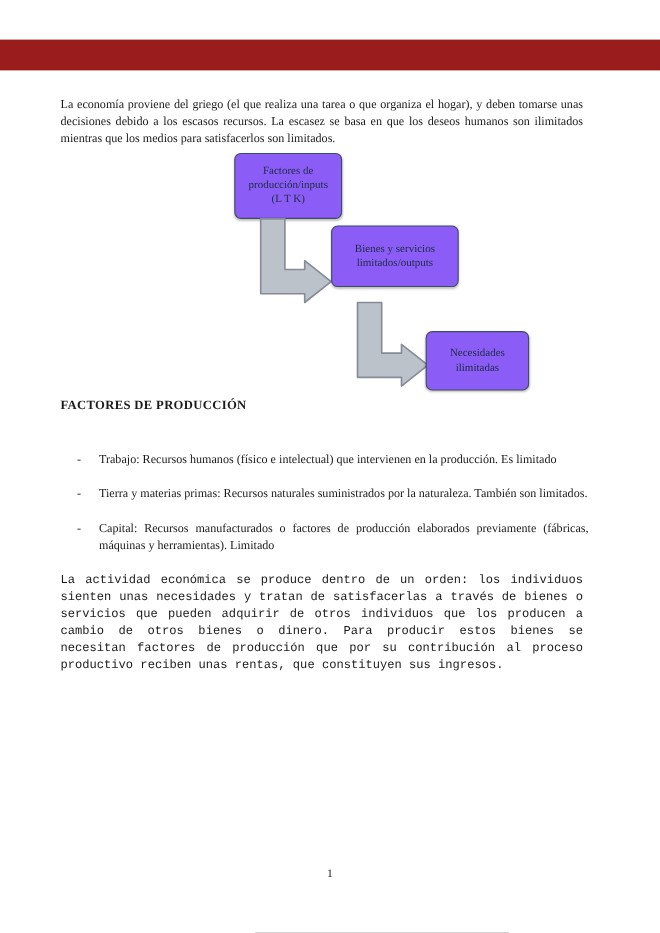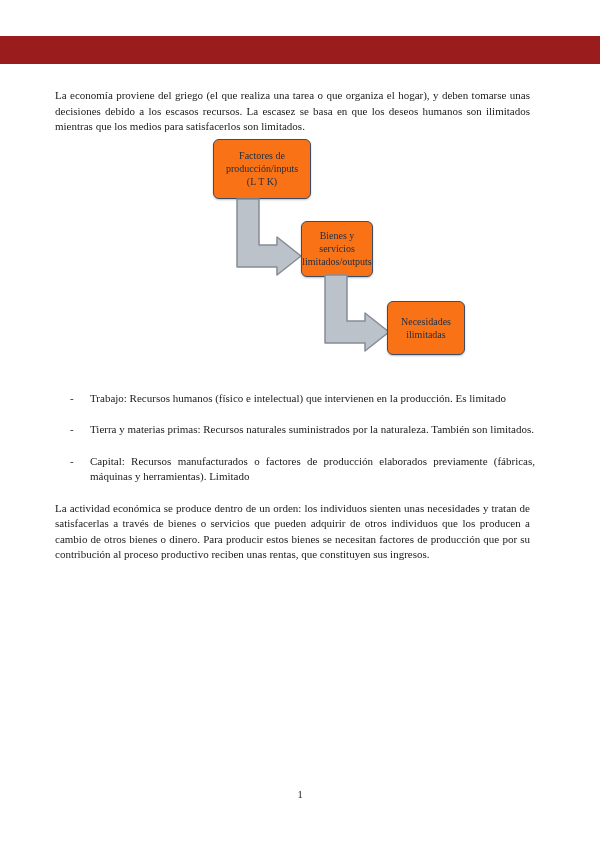--- a/index.html
+++ b/index.html
@@ -34,38 +34,38 @@
     text-align:justify;
     margin:0 15px 8px 0;
   }
   .diagram{
     position:relative;
     height:218px;
     margin-top:-6px;
   }
   .flow-box{
     position:absolute;
-    background:#f97316;
+    background:#8b5cf6;
     border:1px solid #3c4d63;
     border-radius:6px;
     color:#1b2d44;
     font-size:10px;
     line-height:13px;
     text-align:center;
     display:flex;
     align-items:center;
     justify-content:center;
     white-space:pre-line;
     box-shadow:0 1px 2px rgba(0,0,0,0.25);
     padding:4px;
     box-sizing:border-box;
   }
   .flow-box.b1{left:158px;top:2px;width:98px;height:60px;}
-  .flow-box.b2{left:246px;top:84px;width:72px;height:56px;}
-  .flow-box.b3{left:332px;top:164px;width:78px;height:54px;}
+  .flow-box.b2{left:246px;top:68px;width:116px;height:56px;}
+  .flow-box.b3{left:332px;top:164px;width:94px;height:54px;}
   svg.flow-arrow{position:absolute;overflow:visible;}
   svg.flow-arrow polygon{
     fill:#bcc2ca;
     stroke:#858c97;
     stroke-width:1.5;
     stroke-linejoin:round;
   }
   svg.arrow1{left:170px;top:62px;}
   svg.arrow2{left:258px;top:138px;}
   .section-heading{
@@ -89,20 +89,21 @@
     margin-left:15px;
     text-align:left;
   }
   .bullet-text{
     flex:1;
     text-align:justify;
     padding-right:10px;
   }
   .closing{
     margin-top:22px;
+    font-family:Liberation Mono, monospace;
   }
   .page-number{
     position:absolute;
     bottom:48px;
     left:0;right:0;
     text-align:center;
     font-size:10.5px;
   }
 </style>
 </head>
@@ -133,20 +134,21 @@
 
       <svg class="flow-arrow arrow2" width="78" height="82" viewBox="0 0 78 82">
         <polygon points="12,0 34,0 34,46 52,46 52,38 76,57 52,76 52,68 12,68"></polygon>
       </svg>
 
       <div class="flow-box b3">Necesidades
 ilimitadas</div>
 
     </div>
 
+    <h2 class="section-heading">FACTORES DE PRODUCCIÓN</h2>
 
     <div class="bullet-list">
 
       <div class="bullet-item">
         <span class="bullet-marker">-</span>
         <span class="bullet-text">Trabajo: Recursos humanos (físico e intelectual) que intervienen en la producción. Es limitado</span>
       </div>
 
       <div class="bullet-item">
         <span class="bullet-marker">-</span>

